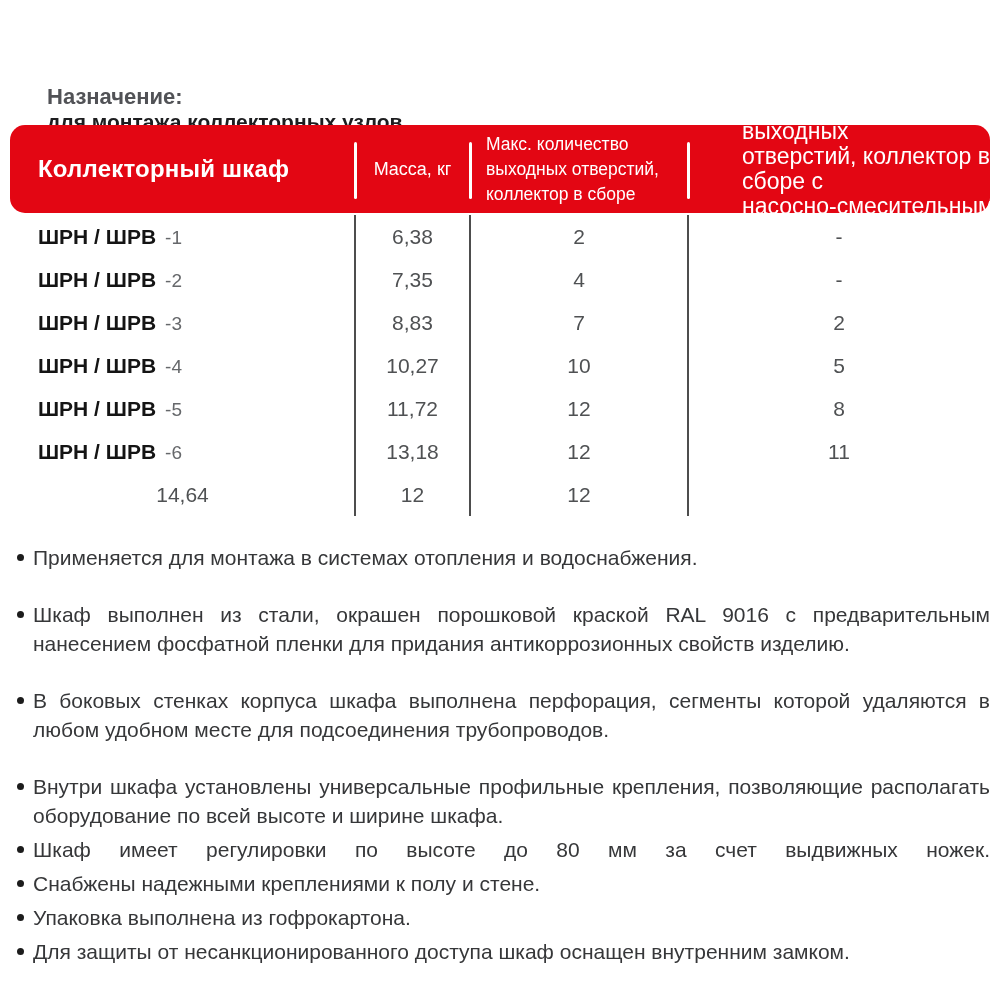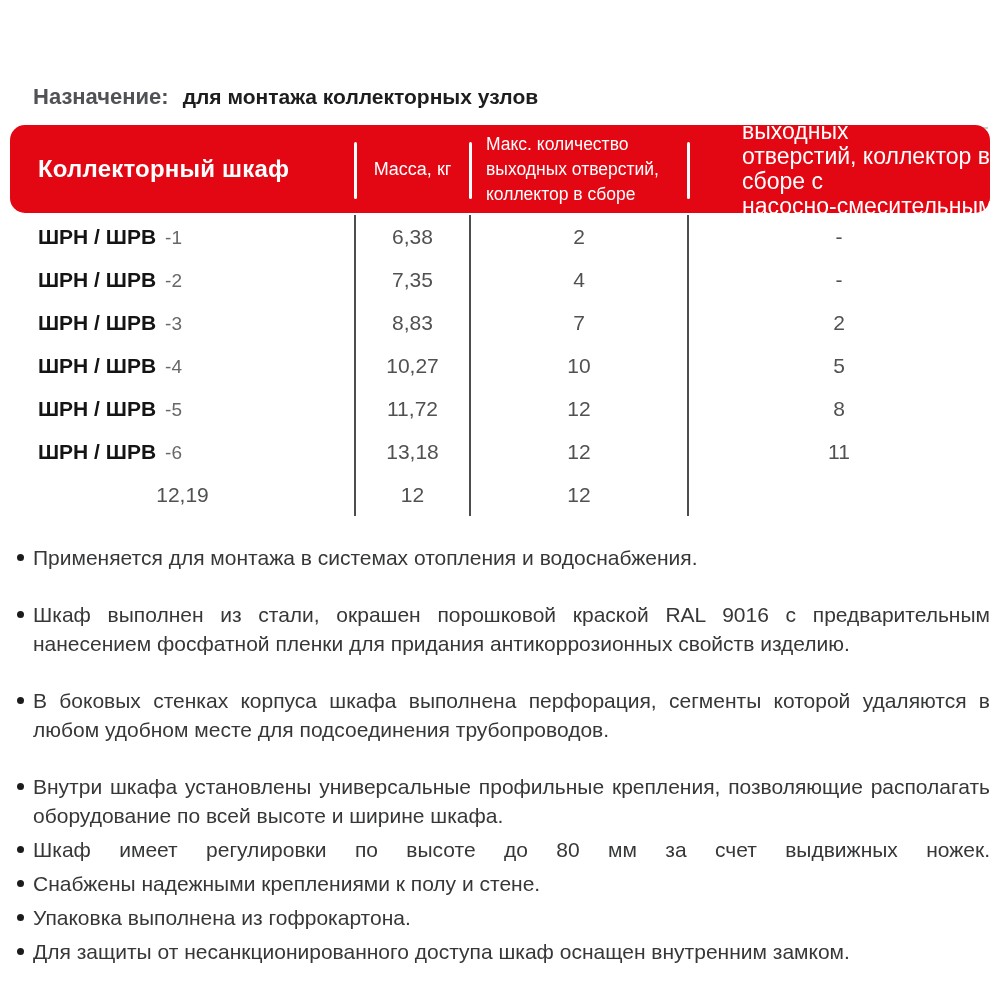--- a/index.html
+++ b/index.html
@@ -15,20 +15,21 @@
   }
 
   
   .heading {
     position: absolute;
     left: 33px;
     top: 84px;
     right: 12px;
     display: flex;
     align-items: baseline;
+    flex-direction: column;
   }
   .heading-label {
     font-size: 22px;
     font-weight: bold;
     color: #515256;
     white-space: nowrap;
   }
   .heading-value {
     margin-left: 14px;
     font-size: 21px;
@@ -197,21 +198,21 @@
         <div class="c-val">12</div>
         <div class="c-val">8</div>
       </div>
       <div class="row">
         <div class="c-model"><span>ШРН / ШРВ</span><span class="suffix">-6</span></div>
         <div class="c-val">13,18</div>
         <div class="c-val">12</div>
         <div class="c-val">11</div>
       </div>
       <div class="row">
-        <div class="c-val">12,19</div>
+        <div class="c-val">14,64</div>
         <div class="c-val">12</div>
         <div class="c-val">12</div>
       </div>
     </div>
   </div>
 
   <ul class="features">
     <li>Применяется для монтажа в системах отопления и водоснабжения.</li>
     <li class="justify">Шкаф выполнен из стали, окрашен порошковой краской RAL 9016 с предваритель­ным нанесением фосфатной пленки для придания антикоррозионных свойств изделию.</li>
     <li class="justify">В боковых стенках корпуса шкафа выполнена перфорация, сегменты которой удаляют­ся в любом удобном месте для подсоединения трубопроводов.</li>

